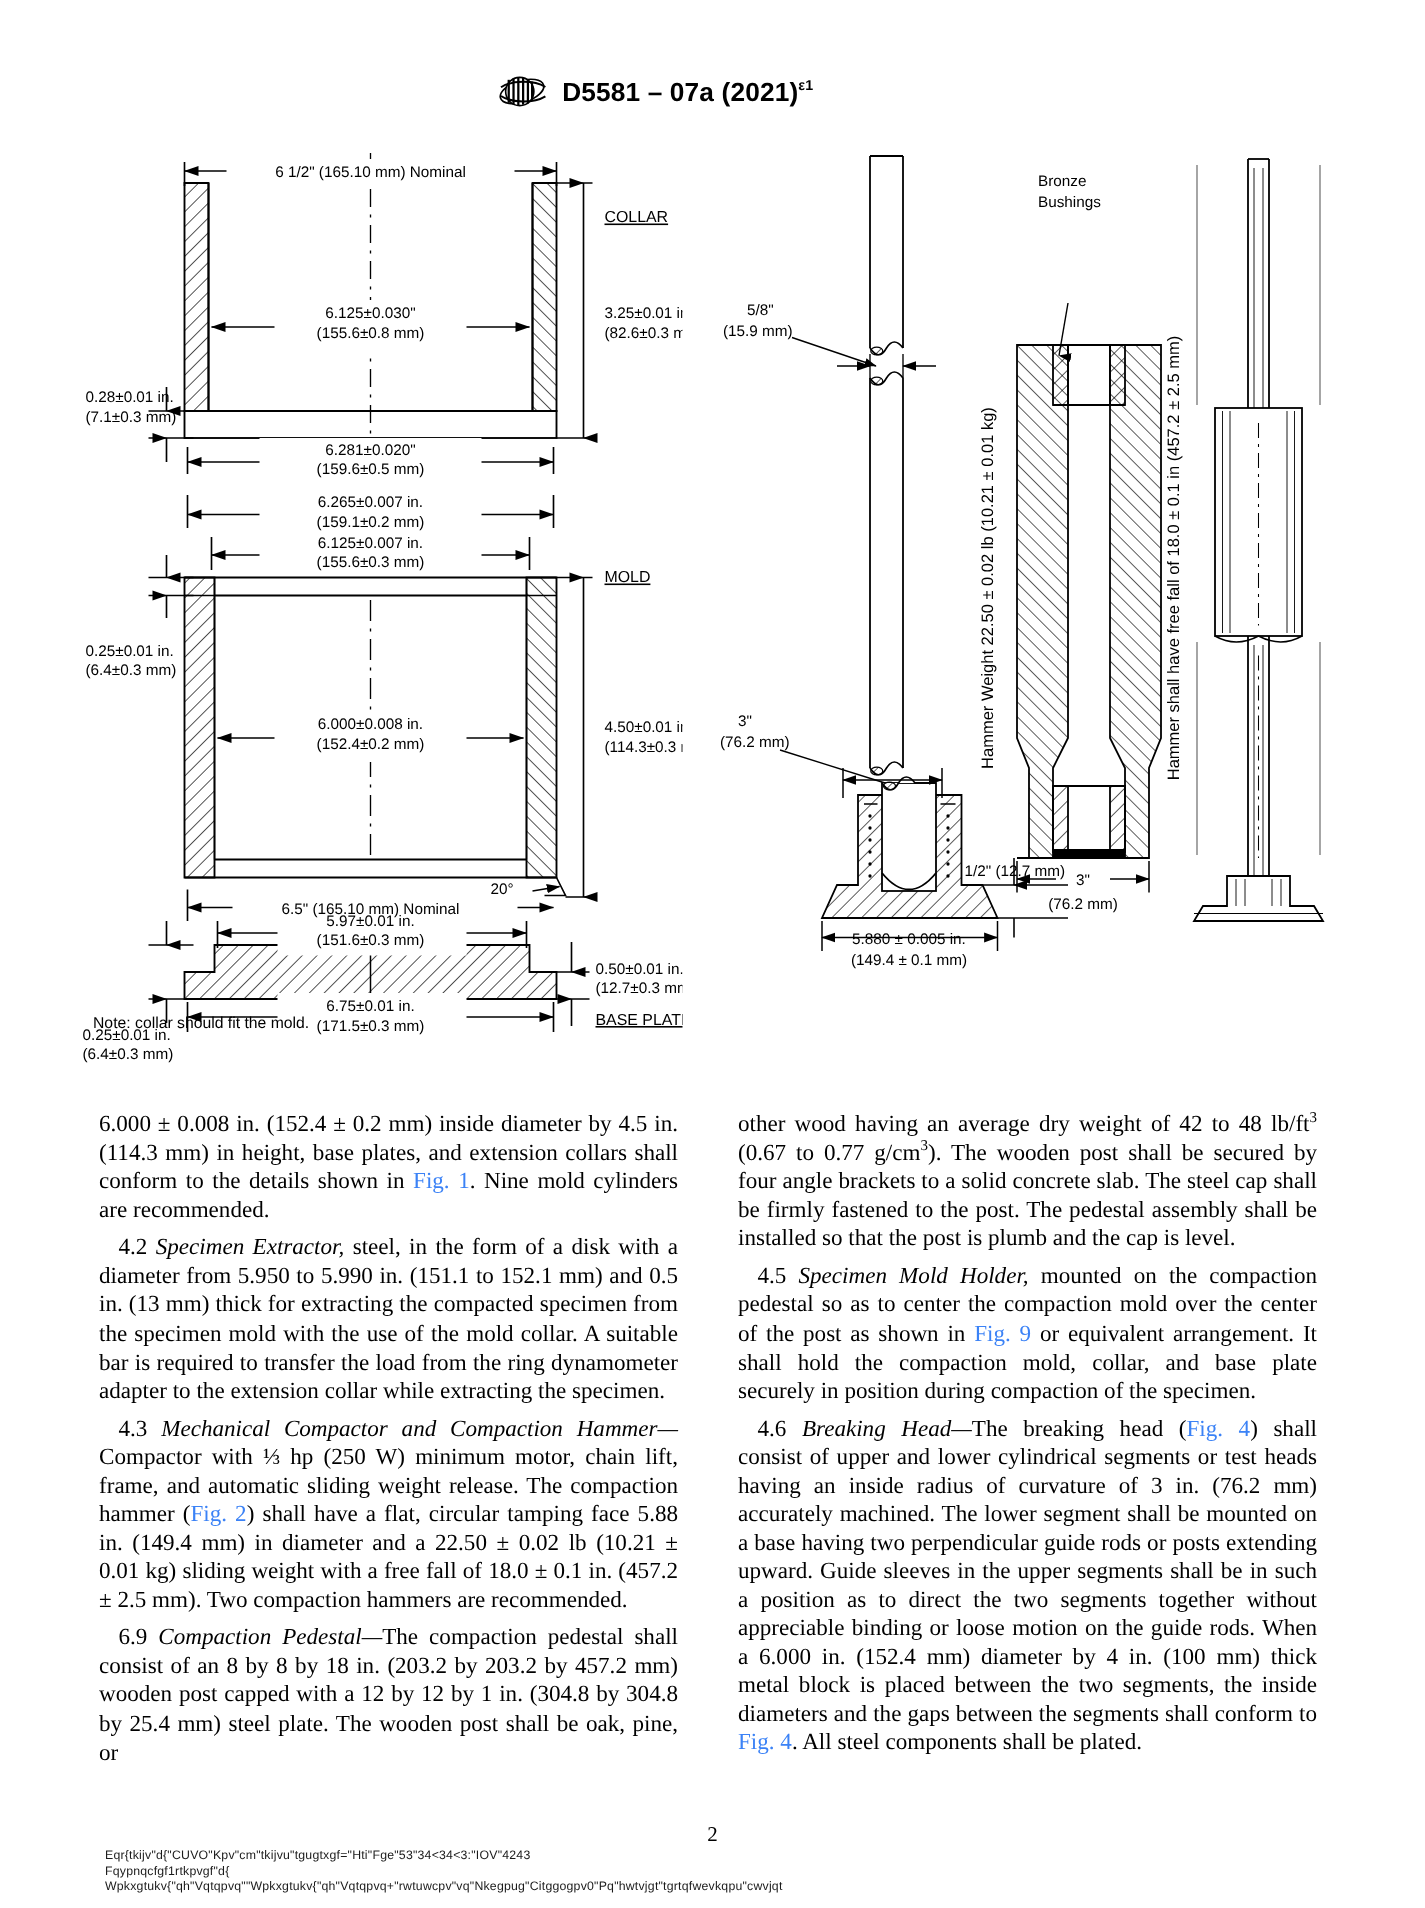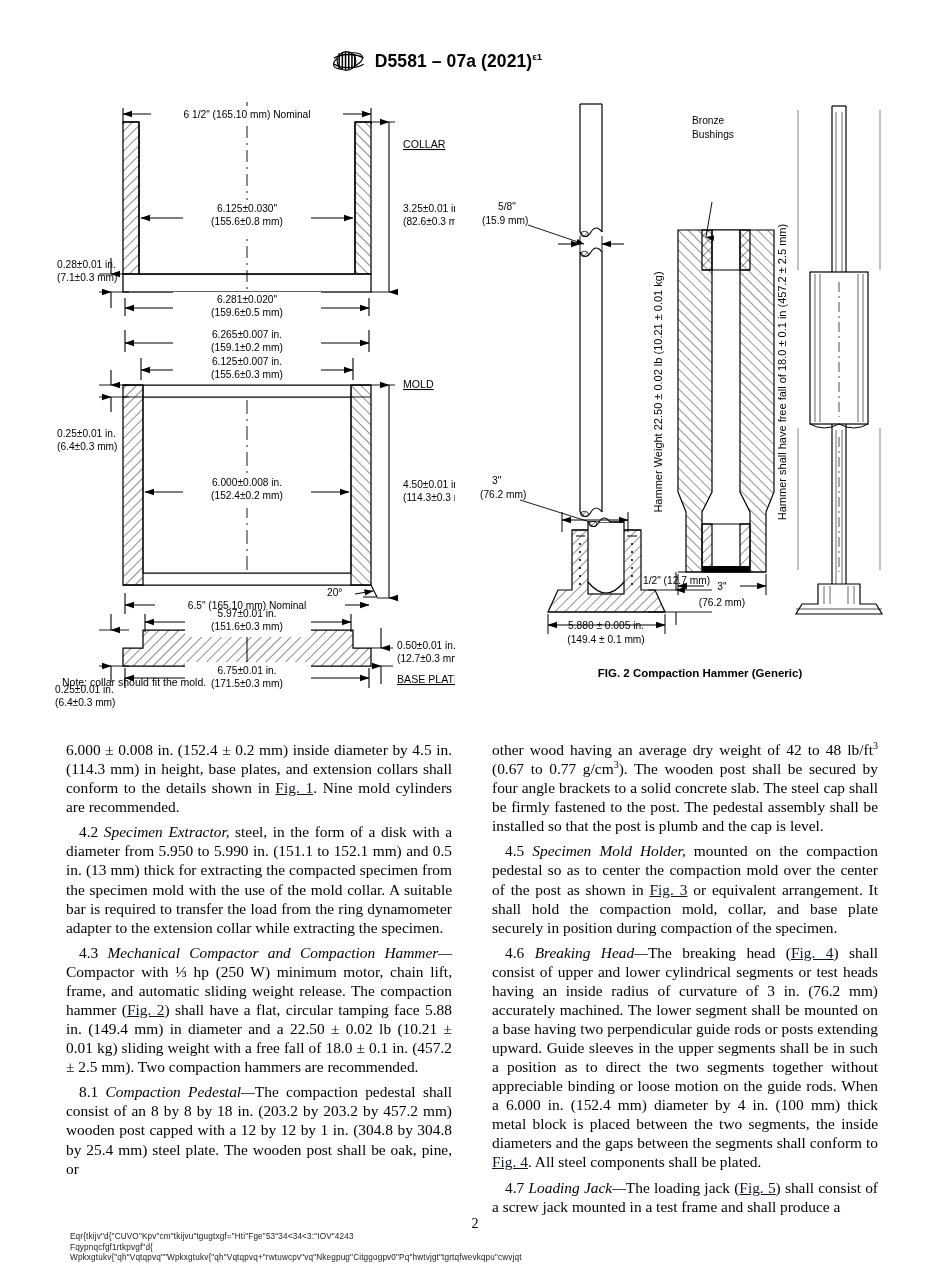--- a/index.html
+++ b/index.html
@@ -29,21 +29,21 @@
 
   
   .col{position:absolute;top:740px;width:386px;
     font-size:15.4px;line-height:19.05px;text-align:justify;}
   #colL{left:66px;}
   #colR{left:492px;}
   .col p{margin:0 0 0 0;text-indent:0;}
   .col p.cont{text-indent:0;}
   .col p.para{text-indent:13px;margin-top:6.2px;}
   .col i{font-style:italic;}
-  .figref{color:#0f172a;text-decoration:underline;}
+  .figref{color:#3b82f6;}
   .col sup{font-size:10px;vertical-align:super;line-height:0;}
 
   
   .pageno{position:absolute;top:1216px;left:0;width:950px;text-align:center;font-size:14px;}
   .footer{position:absolute;left:70px;top:1232px;font-family:"Liberation Sans",sans-serif;
     font-size:8.2px;line-height:10.6px;color:#1a1a1a;letter-spacing:.15px;white-space:nowrap;}
 
   
   svg text{font-family:"Liberation Sans",sans-serif;}
 </style>
@@ -430,40 +430,38 @@
         <text x="163" y="492">1/2" (12.7 mm)</text>
 
         <text x="126" y="537" text-anchor="middle">5.880 ± 0.005 in.</text>
         <text x="126" y="551" text-anchor="middle">(149.4 ± 0.1 mm)</text>
 
         <text x="182" y="300" font-size="11" text-anchor="middle" transform="rotate(-90 182 300)">Hammer Weight 22.50 ± 0.02 lb (10.21 ± 0.01 kg)</text>
         <text x="306" y="280" font-size="11" text-anchor="middle" transform="rotate(-90 306 280)">Hammer shall have free fall of 18.0 ± 0.1 in (457.2 ± 2.5 mm)</text>
       </g>
     </svg>
   </div>
-  <div class="figcap" id="fig2cap">FIG. 2 Compaction Hammer (Generic)</div>
 
   <div class="col" id="colL">
     <p class="cont"><span>6.000 </span>±<span> 0.008 in. (152.4 </span>±<span> 0.2 mm) inside diameter by 4.5 in. (114.3 mm) in height, base plates, and extension collars shall conform to the details shown in </span><span class="figref">Fig. 1</span><span>. Nine mold cylinders are recommended.</span></p>
 
     <p class="para"><span>4.2 </span><i>Specimen Extractor,</i><span> steel, in the form of a disk with a diameter from 5.950 to 5.990 in. (151.1 to 152.1 mm) and 0.5 in. (13 mm) thick for extracting the compacted specimen from the specimen mold with the use of the mold collar. A suitable bar is required to transfer the load from the ring dynamometer adapter to the extension collar while extracting the specimen.</span></p>
 
     <p class="para"><span>4.3 </span><i>Mechanical Compactor and Compaction Hammer—</i><span>Compactor with </span><span>⅓</span><span> hp (250 W) minimum motor, chain lift, frame, and automatic sliding weight release. The compaction hammer (</span><span class="figref">Fig. 2</span><span>) shall have a flat, circular tamping face 5.88 in. (149.4 mm) in diameter and a 22.50 </span>±<span> 0.02 lb (10.21 </span>±<span> 0.01 kg) sliding weight with a free fall of 18.0 </span>±<span> 0.1 in. (457.2 </span>±<span> 2.5 mm). Two compaction hammers are recommended.</span></p>
 
-    <p class="para"><span>8.1 </span><i>Compaction Pedestal—</i><span>The compaction pedestal shall consist of an 8 by 8 by 18 in. (203.2 by 203.2 by 457.2 mm) wooden post capped with a 12 by 12 by 1 in. (304.8 by 304.8 by 25.4 mm) steel plate. The wooden post shall be oak, pine, or</span></p>
+    <p class="para"><span>6.9 </span><i>Compaction Pedestal—</i><span>The compaction pedestal shall consist of an 8 by 8 by 18 in. (203.2 by 203.2 by 457.2 mm) wooden post capped with a 12 by 12 by 1 in. (304.8 by 304.8 by 25.4 mm) steel plate. The wooden post shall be oak, pine, or</span></p>
   </div>
 
   <div class="col" id="colR">
     <p class="cont"><span>other wood having an average dry weight of 42 to 48 lb/ft</span><sup>3</sup><span> (0.67 to 0.77 g/cm</span><sup>3</sup><span>). The wooden post shall be secured by four angle brackets to a solid concrete slab. The steel cap shall be firmly fastened to the post. The pedestal assembly shall be installed so that the post is plumb and the cap is level.</span></p>
 
-    <p class="para"><span>4.5 </span><i>Specimen Mold Holder,</i><span> mounted on the compaction pedestal so as to center the compaction mold over the center of the post as shown in </span><span class="figref">Fig. 3</span><span> or equivalent arrangement. It shall hold the compaction mold, collar, and base plate securely in position during compaction of the specimen.</span></p>
+    <p class="para"><span>4.5 </span><i>Specimen Mold Holder,</i><span> mounted on the compaction pedestal so as to center the compaction mold over the center of the post as shown in </span><span class="figref">Fig. 9</span><span> or equivalent arrangement. It shall hold the compaction mold, collar, and base plate securely in position during compaction of the specimen.</span></p>
 
     <p class="para"><span>4.6 </span><i>Breaking Head—</i><span>The breaking head (</span><span class="figref">Fig. 4</span><span>) shall consist of upper and lower cylindrical segments or test heads having an inside radius of curvature of 3 in. (76.2 mm) accurately machined. The lower segment shall be mounted on a base having two perpendicular guide rods or posts extending upward. Guide sleeves in the upper segments shall be in such a position as to direct the two segments together without appreciable binding or loose motion on the guide rods. When a 6.000 in. (152.4 mm) diameter by 4 in. (100 mm) thick metal block is placed between the two segments, the inside diameters and the gaps between the segments shall conform to </span><span class="figref">Fig. 4</span><span>. All steel components shall be plated.</span></p>
 
-    <p class="para"><span>4.7 </span><i>Loading Jack—</i><span>The loading jack (</span><span class="figref">Fig. 5</span><span>) shall consist of a screw jack mounted in a test frame and shall produce a</span></p>
   </div>
 
   <div class="pageno">2</div>
   <div class="footer">
     <div>Eqr{tkijv"d{"CUVO"Kpv"cm"tkijvu"tgugtxgf="Hti"Fge"53"34&lt;34&lt;3:"IOV"4243</div>
     <div>Fqypnqcfgf1rtkpvgf"d{</div>
     <div>Wpkxgtukv{"qh"Vqtqpvq""Wpkxgtukv{"qh"Vqtqpvq+"rwtuwcpv"vq"Nkegpug"Citggogpv0"Pq"hwtvjgt"tgrtqfwevkqpu"cwvjqt</div>
   </div>
 
 </div>

